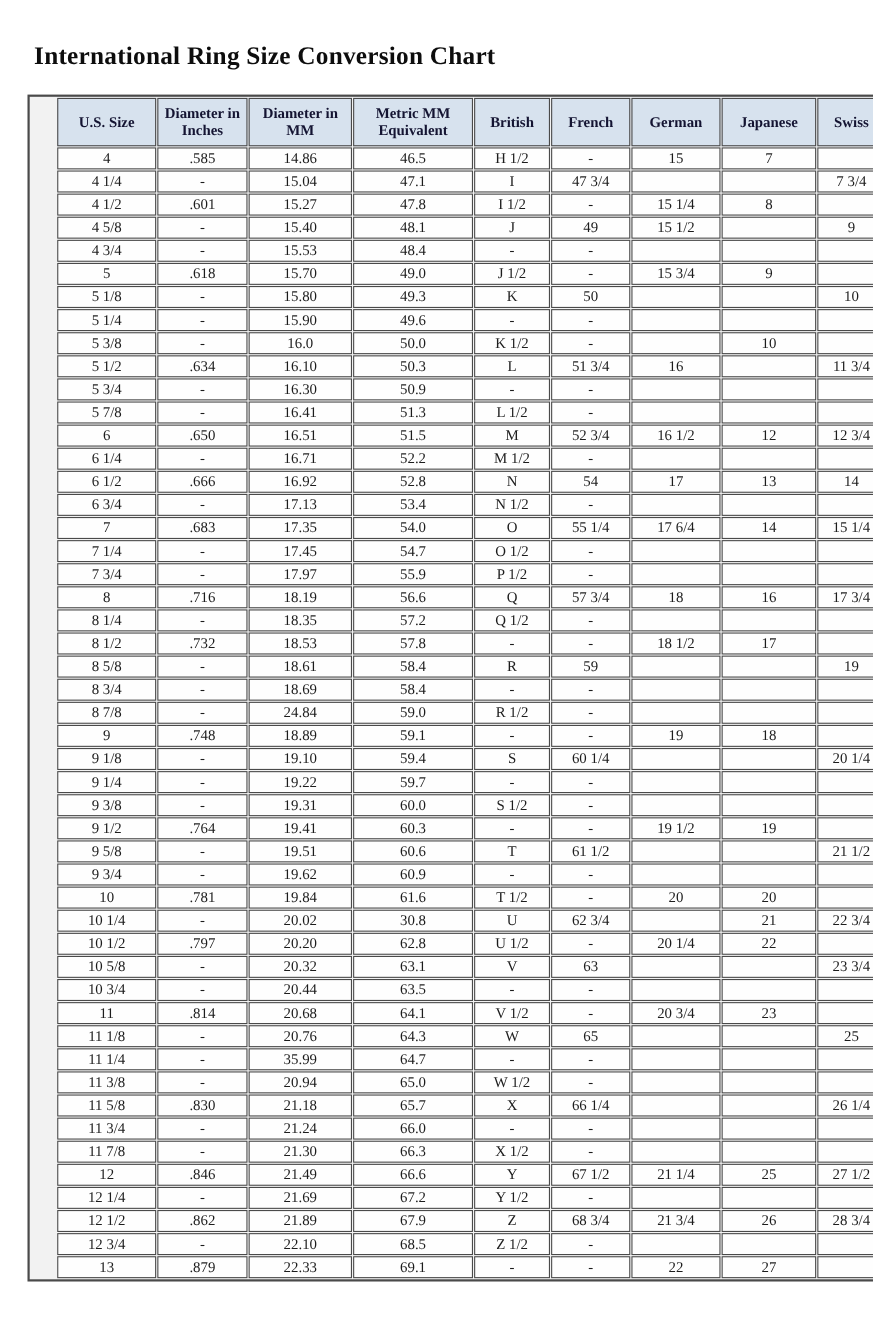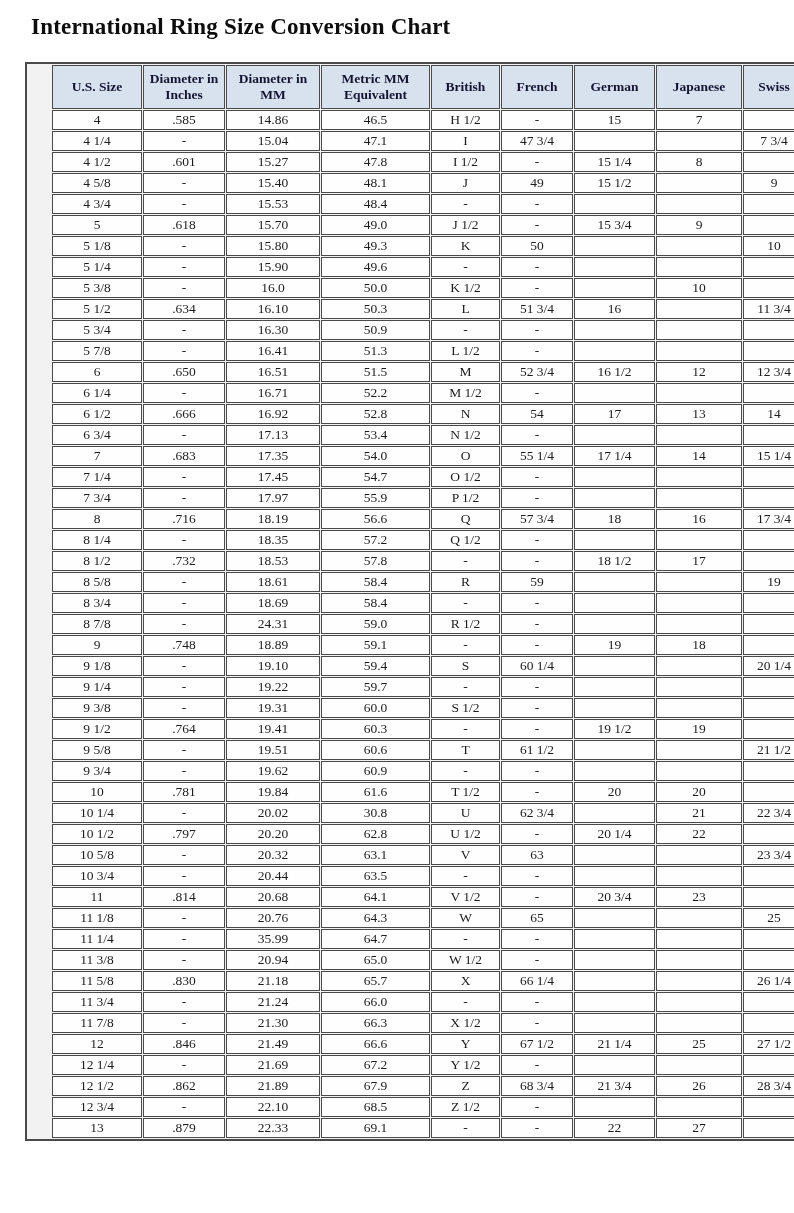--- a/index.html
+++ b/index.html
@@ -9,20 +9,21 @@
     width: 794px;
   }
   body {
     font-family: "Liberation Serif", serif;
     color: #1c1c1c;
     height: 1213px;
     overflow: hidden;
   }
   .page {
     padding: 8px 24px 0 25px;
+    margin-top: 24px;
   }
   .page-title {
     font-family: "Liberation Serif", serif;
     font-size: 23px;
     font-weight: bold;
     color: #0d0d0d;
     margin: 6px 0 22px 6px;
     letter-spacing: 0.2px;
   }
   table.ring-table {
@@ -269,21 +270,21 @@
           <td></td>
           <td></td>
         </tr>
         <tr>
           <td>7</td>
           <td>.683</td>
           <td>17.35</td>
           <td>54.0</td>
           <td>O</td>
           <td>55 1/4</td>
-          <td>17 1/4</td>
+          <td>17 6/4</td>
           <td>14</td>
           <td>15 1/4</td>
         </tr>
         <tr>
           <td>7 1/4</td>
           <td>-</td>
           <td>17.45</td>
           <td>54.7</td>
           <td>O 1/2</td>
           <td>-</td>
@@ -353,21 +354,21 @@
           <td>58.4</td>
           <td>-</td>
           <td>-</td>
           <td></td>
           <td></td>
           <td></td>
         </tr>
         <tr>
           <td>8 7/8</td>
           <td>-</td>
-          <td>24.31</td>
+          <td>24.84</td>
           <td>59.0</td>
           <td>R 1/2</td>
           <td>-</td>
           <td></td>
           <td></td>
           <td></td>
         </tr>
         <tr>
           <td>9</td>
           <td>.748</td>

